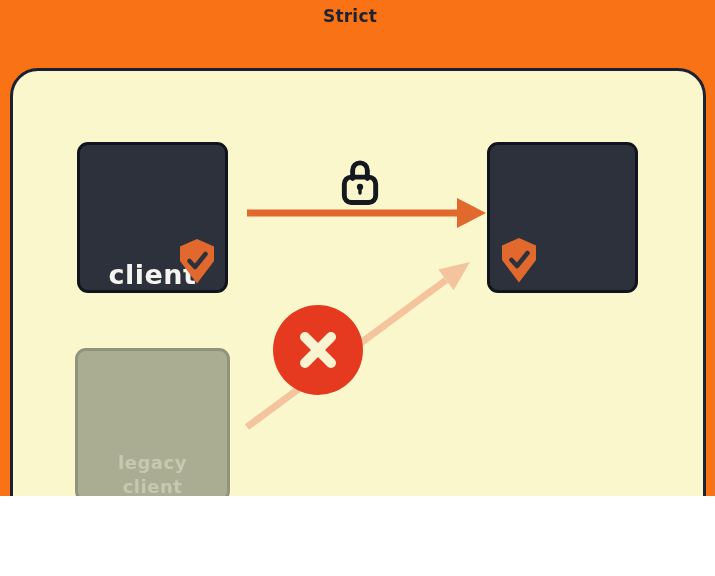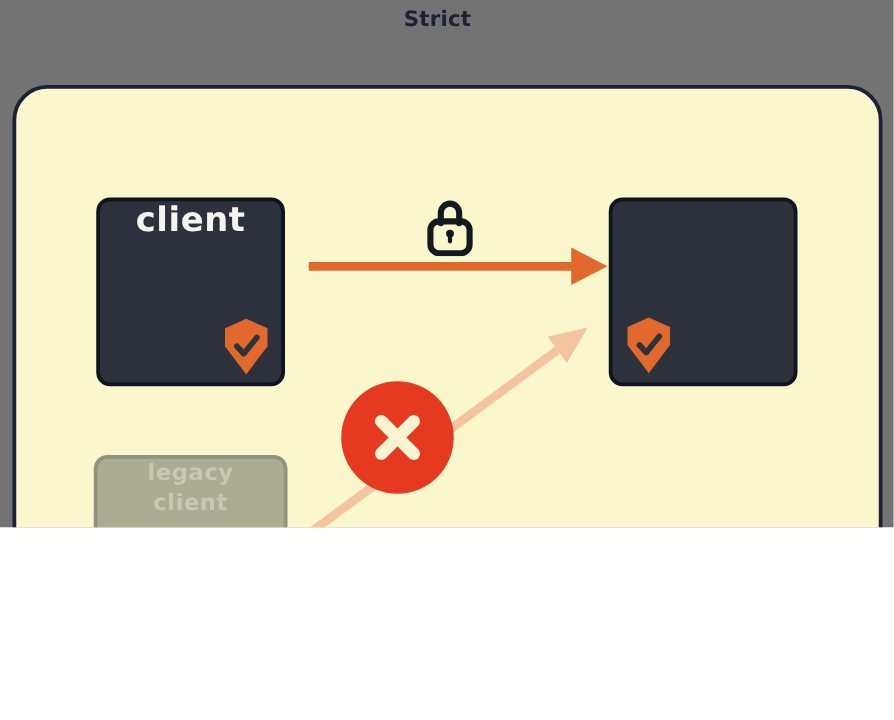--- a/index.html
+++ b/index.html
@@ -15,22 +15,22 @@
     --faded-orange:#f3c49d;
     --error-red:#e63a20;
     --cream:#faf4d2;
     --lock-ink:#14181f;
   }
   *{margin:0;padding:0;box-sizing:border-box;}
   html,body{background:#ffffff;}
   body{font-family:"DejaVu Sans","Liberation Sans",sans-serif;}
   .canvas{
     position:relative;
-    width:715px;height:422px;
-    background:#737373;
+    width:715px;height:496px;
+    background:#f97316;
     overflow:hidden;
   }
   .title{
     position:absolute;
     top:6px;left:0;width:700px;
     text-align:center;
     font-size:17px;
     font-weight:bold;
     color:var(--ink-navy);
     letter-spacing:.2px;
@@ -38,24 +38,23 @@
   .panel{
     position:absolute;
     left:10px;top:68px;
     width:696px;height:500px;
     background:var(--panel-yellow);
     border:3px solid var(--ink-navy);
     border-radius:28px;
   }
   .node{
     position:absolute;
-    display:flex;align-items:flex-start;justify-content:center;
+    display:flex;align-items:flex-end;justify-content:center;
     border-radius:11px;
     z-index:2;
-    margin-top:16px;
   }
   .node-dark{
     width:151px;height:151px;
     background:var(--box-dark);
     border:3px solid var(--box-dark-border);
   }
   .node-dark .node-label{
     color:var(--label-white);
     font-size:27px;font-weight:bold;
     letter-spacing:.5px;

